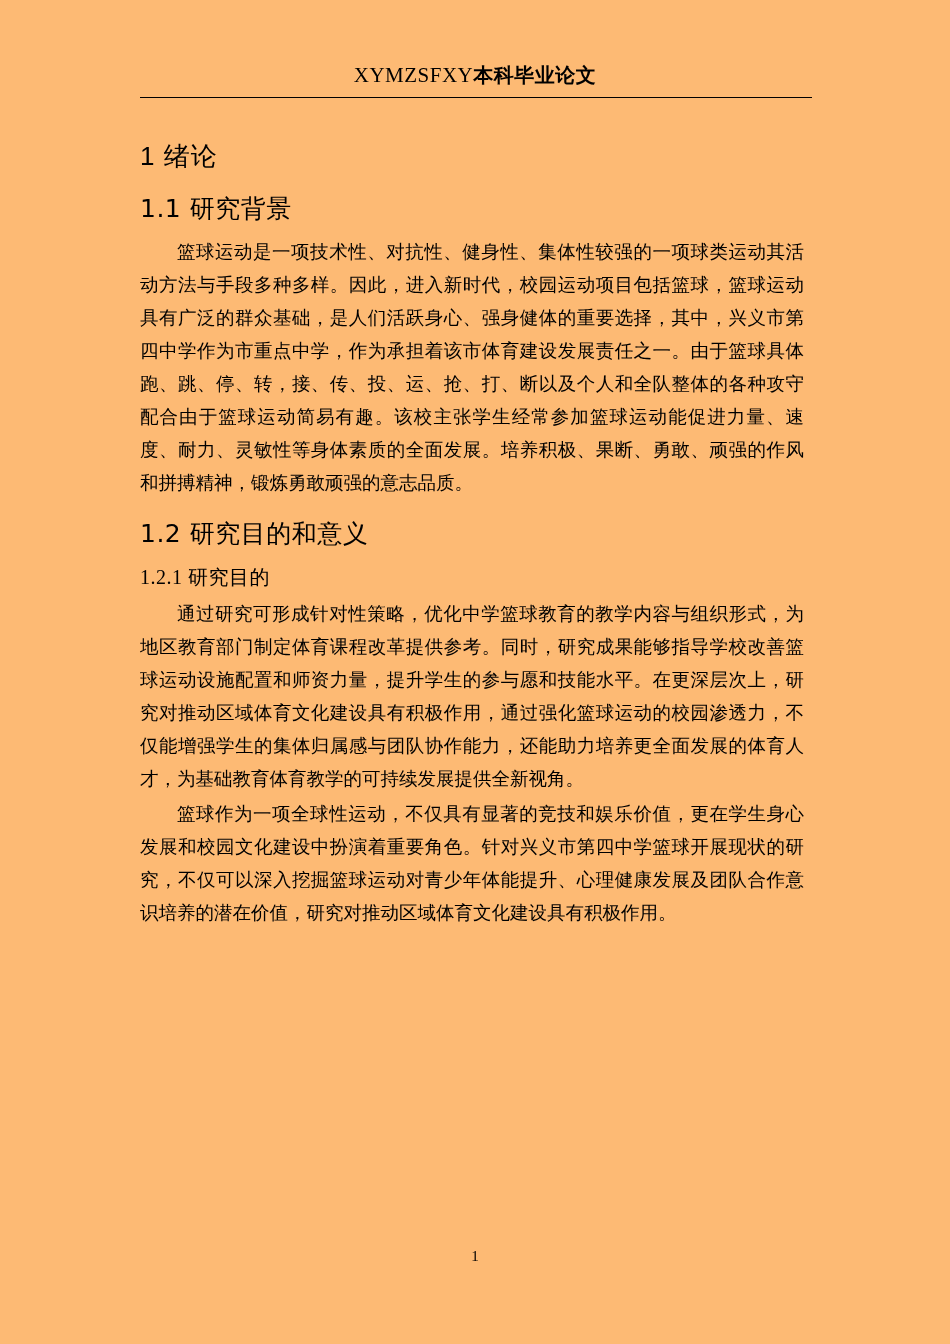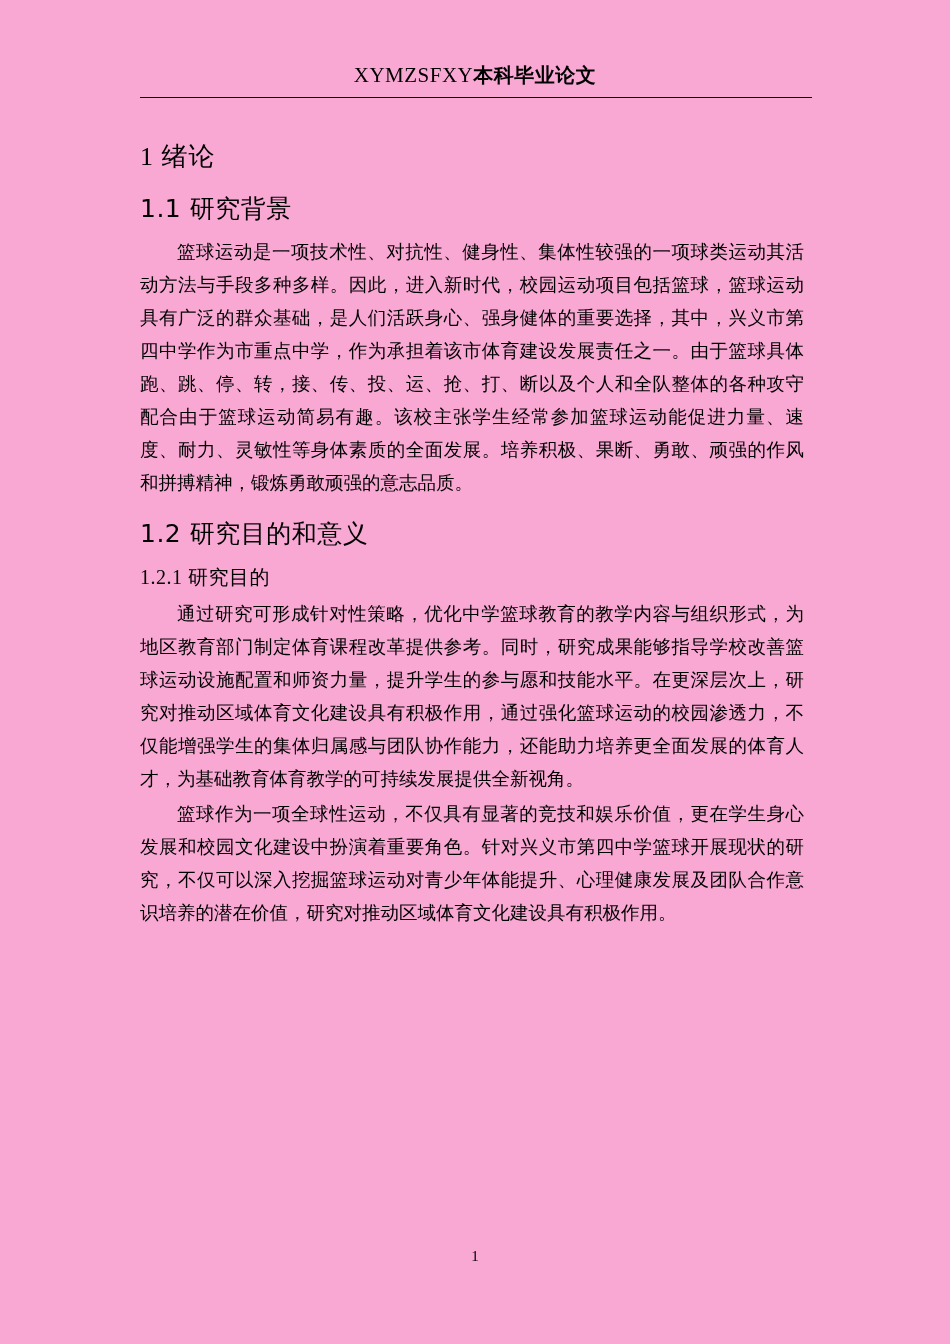--- a/index.html
+++ b/index.html
@@ -13,21 +13,21 @@
     font-family: "Liberation Serif", serif;
     color: #000000;
     position: relative;
     overflow: hidden;
   }
   .page {
     position: absolute;
     left: 0; top: 0;
     width: 950px;
     height: 1344px;
-    background: #f9a8d4;
+    background: #fdba74;
   }
   .header {
     position: absolute;
     left: 140px;
     top: 62px;
     width: 670px;
     text-align: center;
   }
   .header-text {
     font-size: 21px;
@@ -51,21 +51,21 @@
     width: 672px;
     border-bottom: 1.5px solid #000;
   }
   .content {
     position: absolute;
     left: 140px;
     top: 125px;
     width: 672px;
   }
   h1.h-1 {
-    font-family: Liberation Serif, serif;
+    font-family: Liberation Sans, sans-serif;
     font-size: 26px;
     font-weight: normal;
     margin: 14px 0 18px 0;
     letter-spacing: 1px;
   }
   h2.h-2 {
     font-family: "DejaVu Sans", sans-serif;
     font-size: 25px;
     font-weight: normal;
     margin: 18px 0 10px 0;

